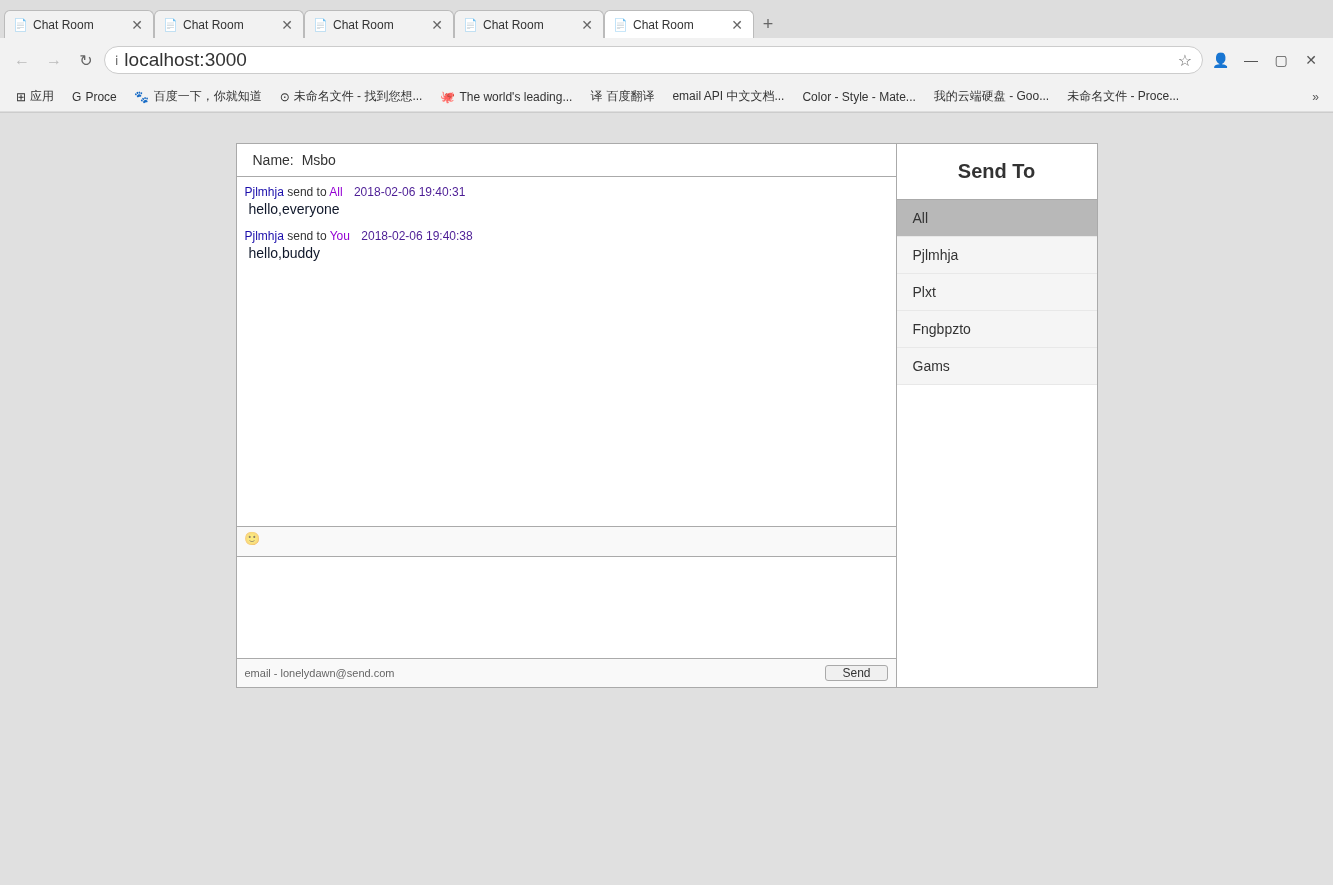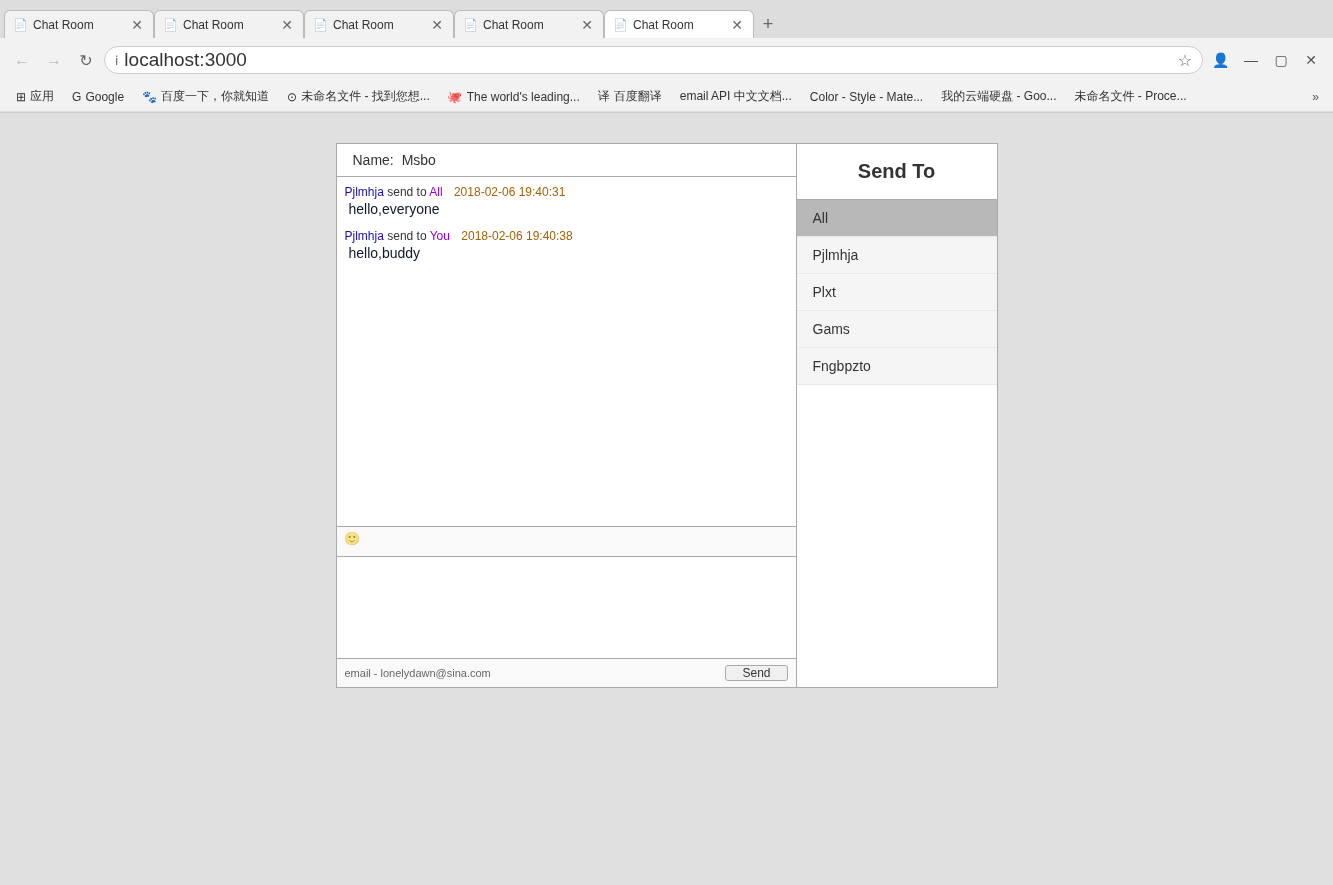--- a/index.html
+++ b/index.html
@@ -180,21 +180,21 @@
       justify-content: center;
       padding: 30px 0;
       min-height: calc(885px - 112px);
     }
 
     
     .chat-container {
       display: flex;
       border: 1px solid #aaa;
       background: #fff;
-      width: 662px;
+      width: 862px;
     }
 
     
     .chat-left {
       flex: 1;
       border-right: 1px solid #aaa;
       display: flex;
       flex-direction: column;
     }
 
@@ -223,21 +223,21 @@
       background: #fff;
     }
 
     .message-header {
       font-size: 12px;
       margin-bottom: 2px;
     }
     .sender-name { color: #1a0dab; }
     .send-word { color: #333; }
     .recipient-name { color: #9400d3; }
-    .timestamp { color: #a16207; margin-left: 8px; text-align: center; }
+    .timestamp { color: #4c1d95; margin-left: 8px; text-align: center; }
     .message-body {
       font-size: 14px;
       color: #0f172a;
       margin-bottom: 12px;
       padding-left: 4px;
     }
 
     
     .toolbar-area {
       padding: 4px 8px;
@@ -374,21 +374,21 @@
     </div>
   </div>
 
   <div class="bookmarks-bar">
     <div class="bookmark-item">
       <span class="bookmark-icon">⊞</span>
       <span>应用</span>
     </div>
     <div class="bookmark-item">
       <span class="bookmark-icon">G</span>
-      <span>Google</span>
+      <span>Proce</span>
     </div>
     <div class="bookmark-item">
       <span class="bookmark-icon">🐾</span>
       <span>百度一下，你就知道</span>
     </div>
     <div class="bookmark-item">
       <span class="bookmark-icon">⊙</span>
       <span>未命名文件 - 找到您想...</span>
     </div>
     <div class="bookmark-item">
@@ -452,32 +452,32 @@
 
       <div class="toolbar-area">
         <span class="emoji-btn">🙂</span>
       </div>
 
       <div class="input-area">
         <textarea class="message-textarea" style=""></textarea>
       </div>
 
       <div class="bottom-bar">
-        <span class="email-text">email - lonelydawn@sina.com</span>
+        <span class="email-text">email - lonelydawn@send.com</span>
         <button class="send-button">Send</button>
       </div>
 
     </div>
 
     <div class="chat-right">
       <div class="send-to-header">Send To</div>
       <div class="recipient-list">
 
       <div class="recipient-item selected">All</div>
           <div class="recipient-item">Pjlmhja</div>
           <div class="recipient-item">Plxt</div>
+          <div class="recipient-item">Fngbpzto</div>
           <div class="recipient-item">Gams</div>
-          <div class="recipient-item">Fngbpzto</div>
         </div>
     </div>
 
   </div>
 </div>
 
 </body></html>

